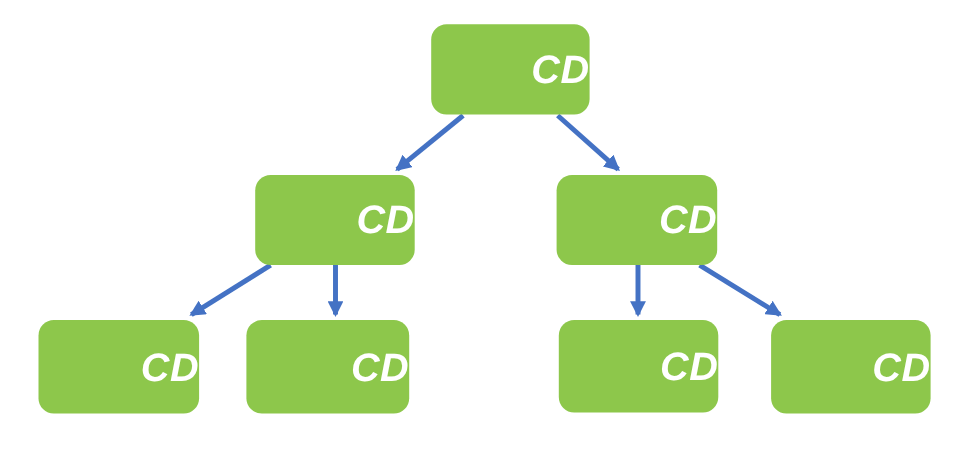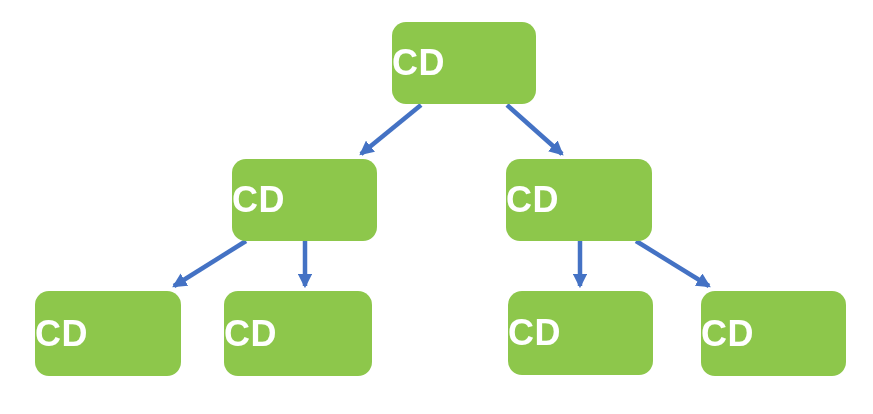--- a/index.html
+++ b/index.html
@@ -21,21 +21,22 @@
     top: 0;
     width: 873px;
     height: 414px;
     pointer-events: none;
   }
   .node {
     position: absolute;
     border-radius: 14px;
     display: flex;
     align-items: center;
-    justify-content: flex-start;
+    justify-content: flex-end;
+    font-style: italic;
   }
   .node-label {
     font-weight: bold;
     font-size: 36px;
     letter-spacing: 0.5px;
     line-height: 1;
     user-select: none;
   }
 </style>
 </head>

